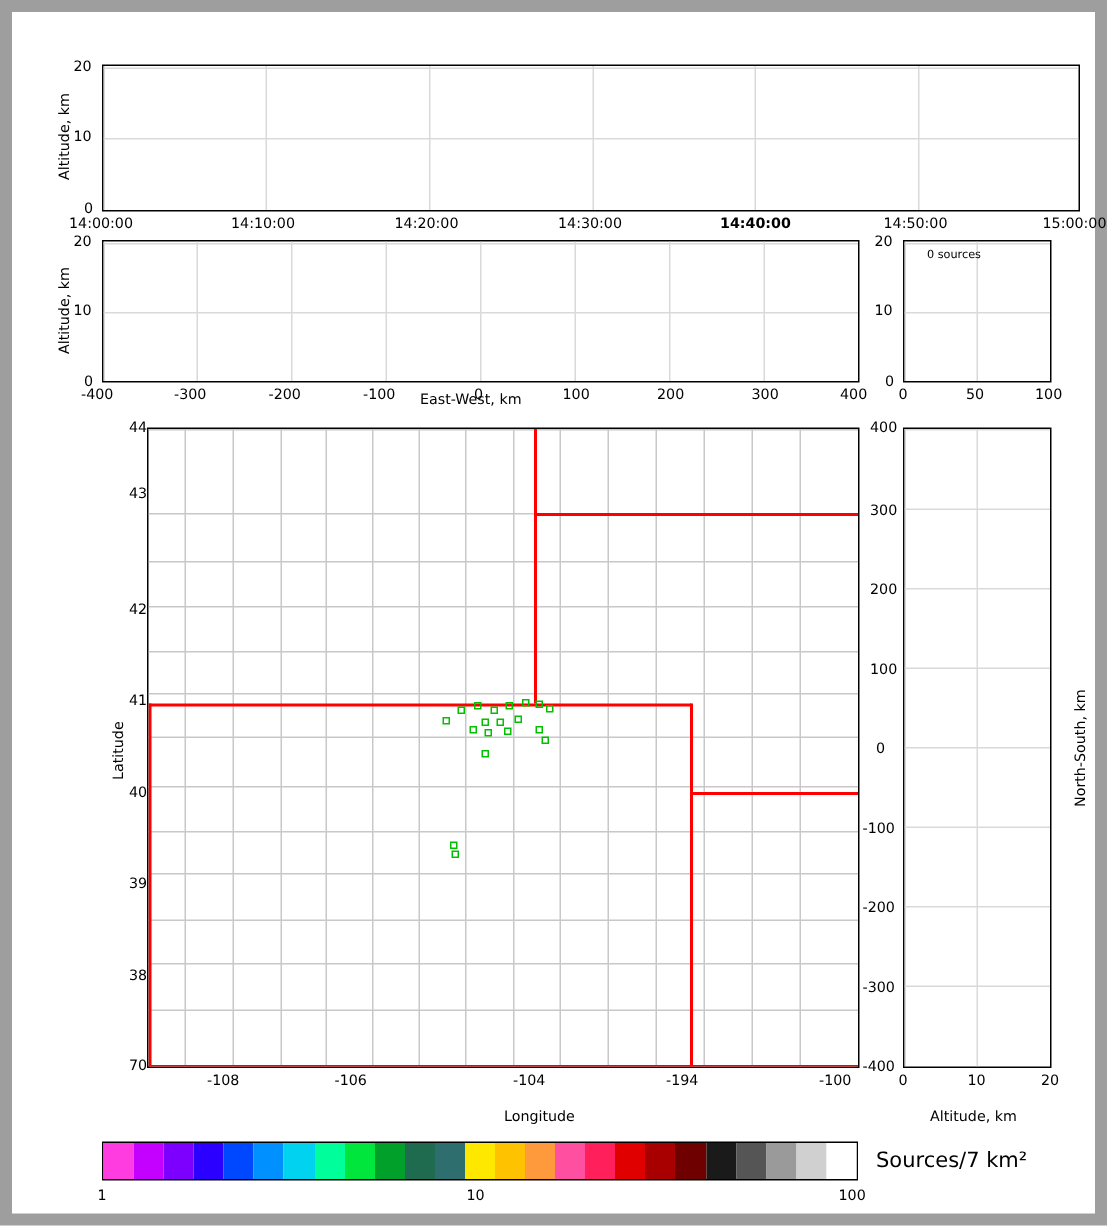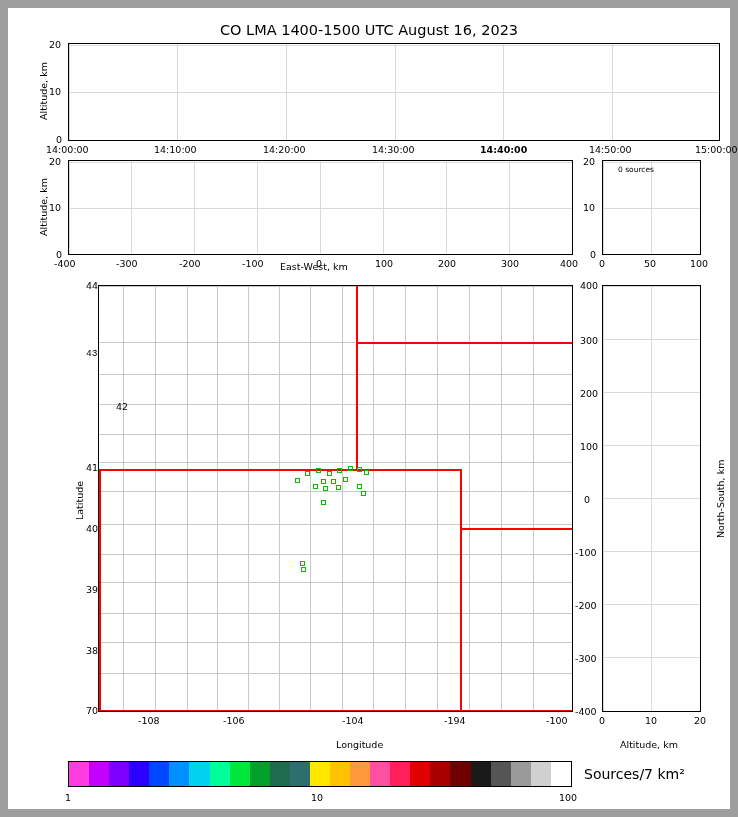--- a/index.html
+++ b/index.html
@@ -55,21 +55,20 @@
   #cbtitle{
     position:absolute;left:576px;top:758px;font-size:14px;color:#000;
   }
   .nsrc{position:absolute;font-size:7.5px;color:#000;margin-left:13px;}
 </style>
 </head>
 <body>
 
 <div id="page">
 
-  <div class="title">CO LMA 1400-1500 UTC August 16, 2023</div>
 
   <div class="axes" id="ax-time" style="left:60px;top:35px;width:652px;height:98px;">
     <div class="grid-v" style="left:0px;"></div>
     <div class="grid-v" style="left:108px;"></div>
     <div class="grid-v" style="left:217px;"></div>
     <div class="grid-v" style="left:326px;"></div>
     <div class="grid-v" style="left:434px;"></div>
     <div class="grid-v" style="left:543px;"></div>
     <div class="grid-v" style="left:650px;"></div>
     <div class="grid-h" style="top:96px;"></div>
@@ -212,22 +211,22 @@
     <div class="tlabel" style="left:334px;top:707px;">-104</div>
     <div class="tlabel" style="left:436px;top:707px;">-194</div>
     <div class="tlabel" style="left:538px;top:707px;">-100</div>
   </div>
   <div>
     <div class="tlabel" style="left:78px;top:697px;">70</div>
     <div class="tlabel" style="left:78px;top:637px;">38</div>
     <div class="tlabel" style="left:78px;top:576px;">39</div>
     <div class="tlabel" style="left:78px;top:515px;">40</div>
     <div class="tlabel" style="left:78px;top:454px;">41</div>
-    <div class="tlabel" style="left:78px;top:393px;margin-left:30px;">42</div>
-    <div class="tlabel" style="left:78px;top:340px;font-family:Liberation Mono, monospace;">43</div>
+    <div class="tlabel" style="left:78px;top:393px;">42</div>
+    <div class="tlabel" style="left:78px;top:316px;">43</div>
     <div class="tlabel" style="left:78px;top:272px;">44</div>
   </div>
   <div class="alabel" style="left:295px;top:731px;margin-left:33px;">Longitude</div>
   <div class="vlabel" style="left:66px;top:512px;transform:rotate(-90deg);">Latitude</div>
 
   <div class="axes" id="ax-ns" style="left:594px;top:277px;width:99px;height:427px;">
     <div class="grid-v" style="left:0px;"></div>
     <div class="grid-v" style="left:48px;"></div>
     <div class="grid-v" style="left:97px;"></div>
     <div class="grid-h" style="top:0px;"></div>

